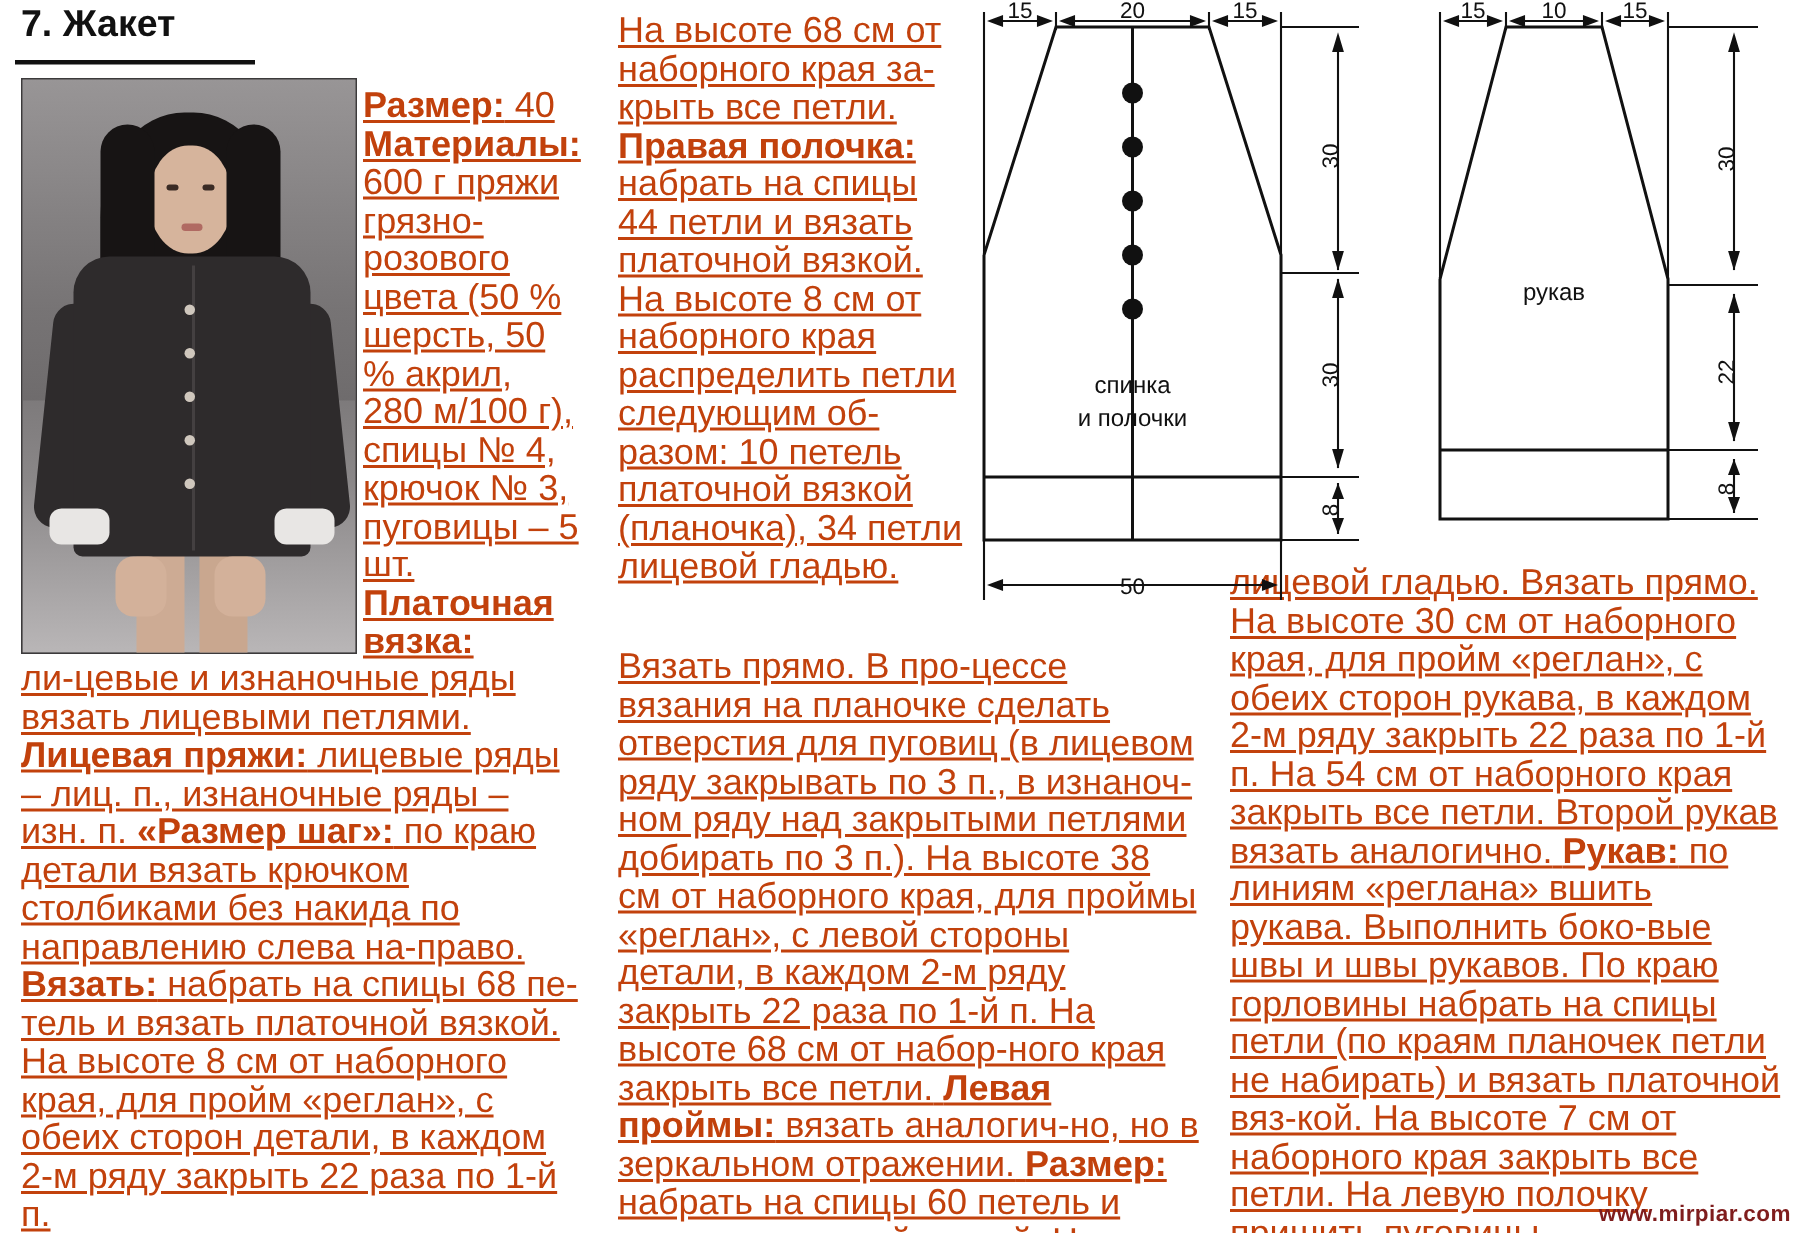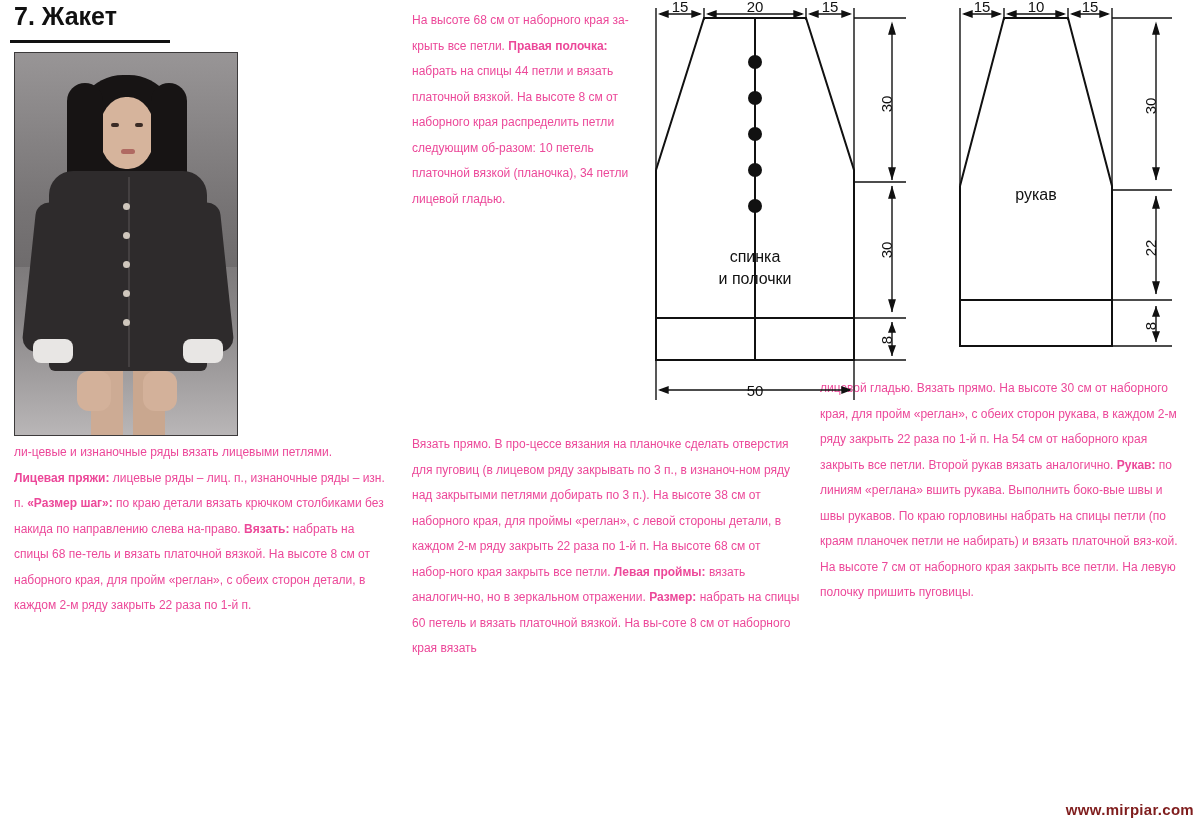--- a/index.html
+++ b/index.html
@@ -63,24 +63,25 @@
   .photo .hand-l{position:absolute;left:62px;top:318px;width:34px;height:40px;background:#d3b19a;border-radius:12px;}
   .photo .hand-r{position:absolute;left:128px;top:318px;width:34px;height:40px;background:#d3b19a;border-radius:12px;}
   .photo .leg-l{position:absolute;left:76px;top:300px;width:32px;height:88px;background:#cdab94;}
   .photo .leg-r{position:absolute;left:118px;top:300px;width:32px;height:88px;background:#c9a78f;}
   .photo .btns{position:absolute;left:108px;top:150px;}
   .photo .btns i{display:block;width:7px;height:7px;border-radius:50%;background:#cfc7bd;margin-bottom:22px;}
 
   
   .col{
     position:absolute;
-    font-size:12px;
+    font-size:24px;
     line-height:25.5px;
     text-align:left;
-    color:#ec4899;
+    color:#c2410c;
+    text-decoration:underline;
   }
   .col b{font-weight:bold;}
   .col1{left:242px;top:58px;width:144px;}
   .col1-wide{left:14px;top:440px;width:372px;}
   .col2{left:412px;top:8px;width:232px;}
   .col2-wide{left:412px;top:432px;width:388px;}
   .col3{left:820px;top:376px;width:368px;}
 
   
   .svgwrap{position:absolute;}
@@ -123,20 +124,25 @@
         <i></i>
         <i></i>
         <i></i>
       </div>
     <div class="cuff-l"></div>
     <div class="cuff-r"></div>
     <div class="hand-l"></div>
     <div class="hand-r"></div>
   </div>
 
+  <div class="col col1">
+    <span><b>Размер:</b><span> 40</span></span><br>
+    <b>Материалы:</b><span> 600 г пряжи грязно-розового цвета (50 % шерсть, 50 % акрил, 280 м/100 г), спицы № 4, крючок № 3, пуговицы – 5 шт.</span>
+    <b>Платочная вязка:</b>
+  </div>
 
   <div class="col col1-wide">
     <span> ли-цевые и изнаночные ряды вязать лицевыми петлями.</span>
     <b>Лицевая пряжи:</b><span> лицевые ряды – лиц. п., изнаночные ряды – изн. п.</span>
     <b>«Размер шаг»:</b><span> по краю детали вязать крючком столбиками без накида по направлению слева на-право.</span>
     <b>Вязать:</b><span> набрать на спицы 68 пе-тель и вязать платочной вязкой. На высоте 8 см от наборного края, для пройм «реглан», с обеих сторон детали, в каждом 2-м ряду закрыть 22 раза по 1-й п.</span>
   </div>
 
   <div class="col col2">
     <span>На высоте 68 см от наборного края за-крыть все петли.</span>

